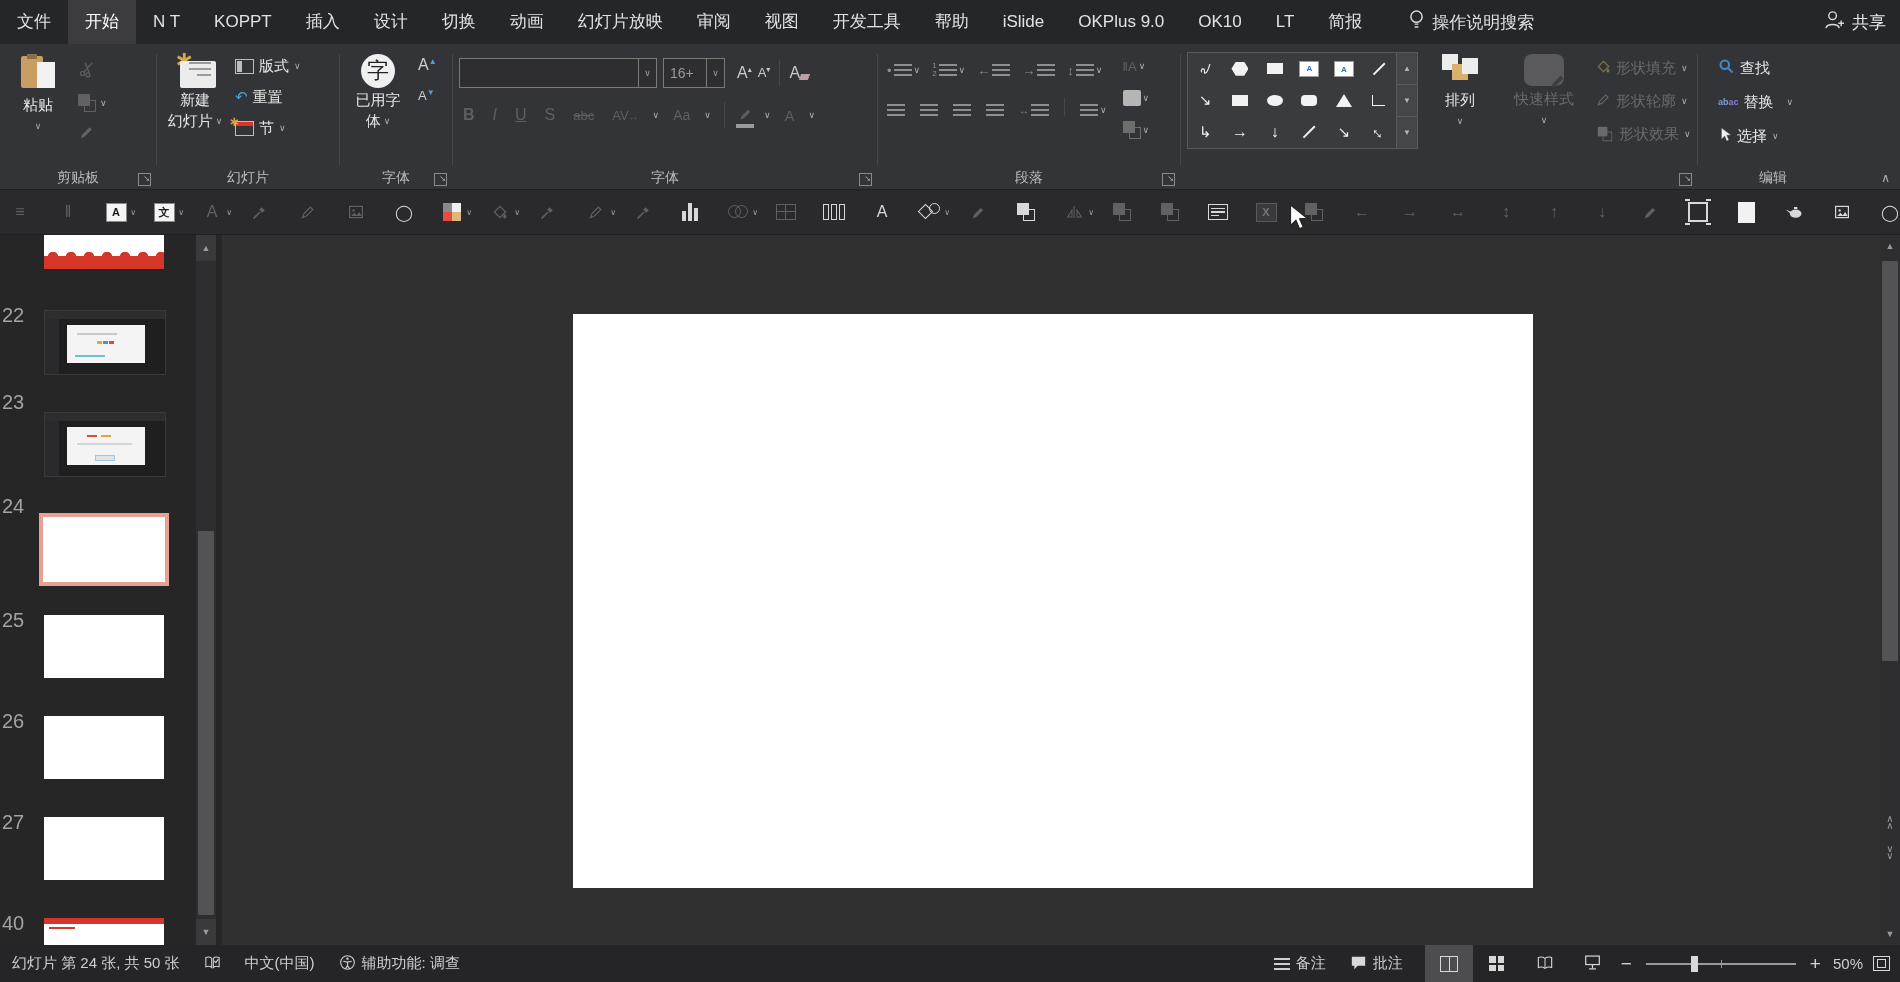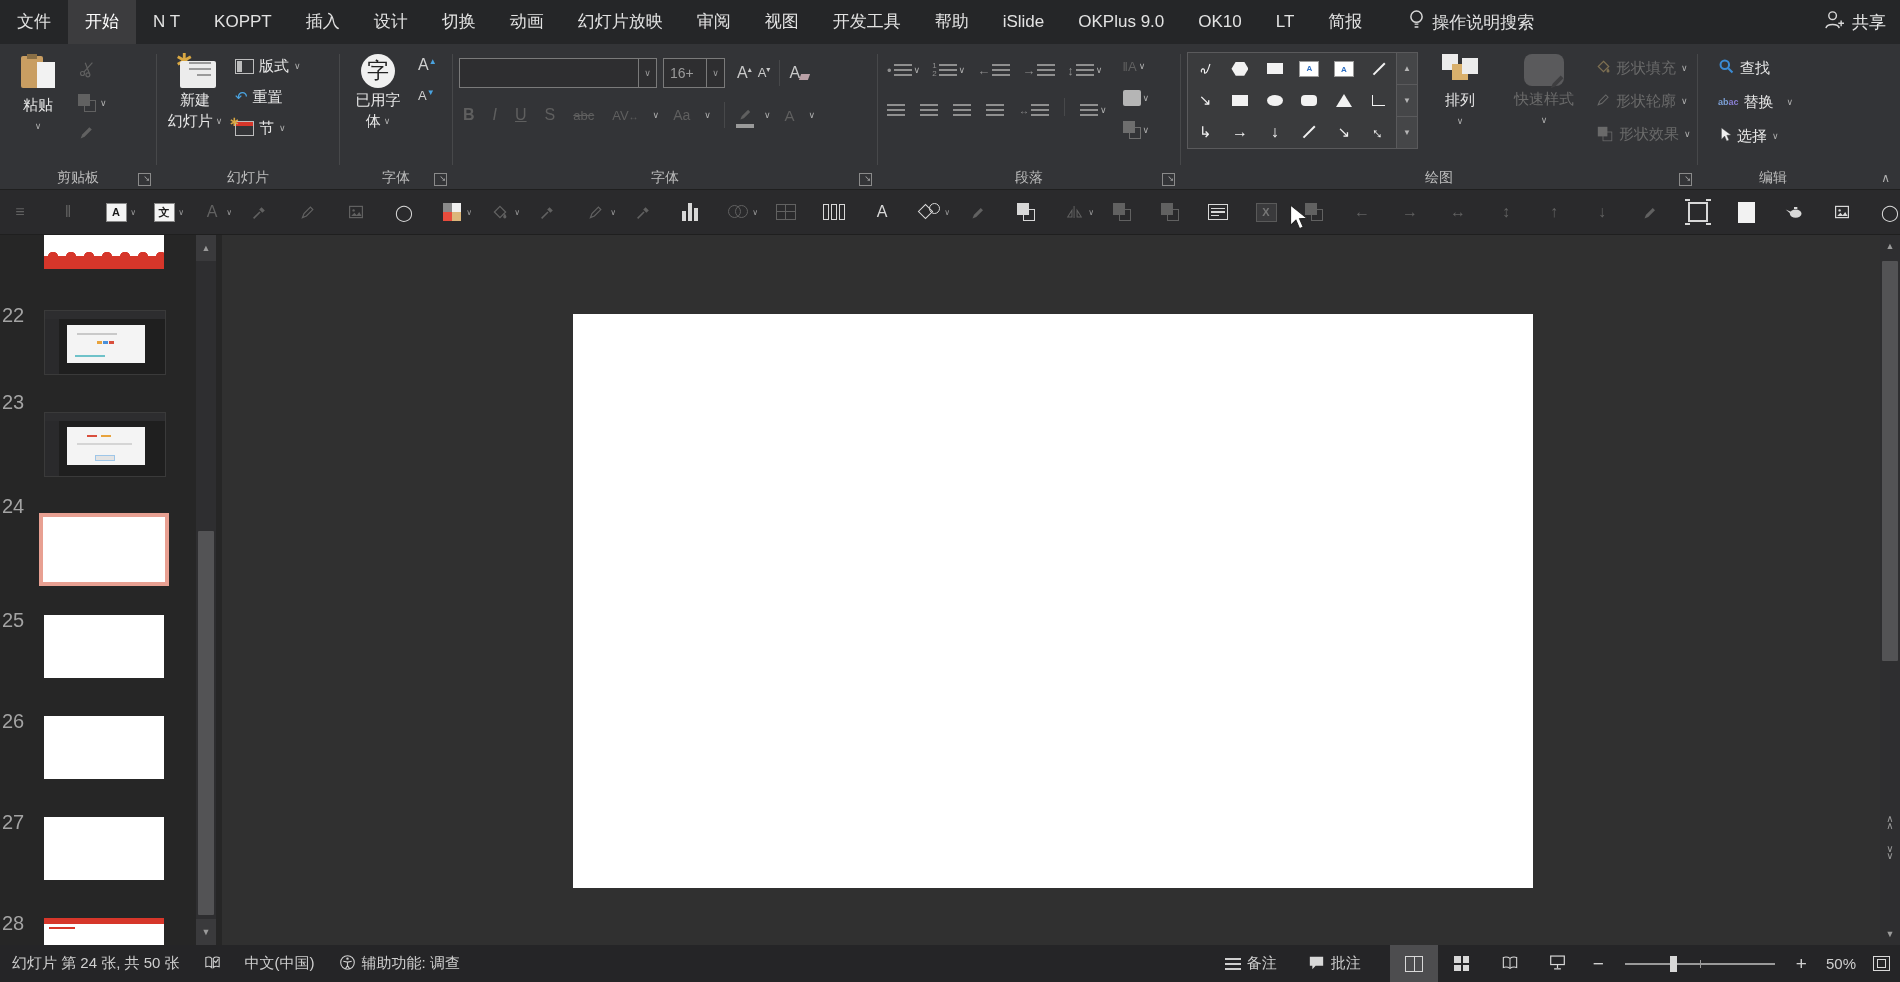--- a/index.html
+++ b/index.html
@@ -514,21 +514,20 @@
           <div class="sbtn dimmed">
               <span class="tk-layers" style="color:#6a6a6a;transform:scale(.8);">
                 <i></i>
                 <i></i>
               </span>
               <span>形状效果</span>
               <span class="cv">∨</span>
             </div>
         </div>
       </div>
-      <div class="gfoot"><span>绘图</span></div>
       <div class="launcher">↘</div>
     </div>
     <div class="vsep"></div>
 
     <div class="group" style="width:150px;">
       <div class="scol" style="gap:10px;padding-top:4px;padding-left:14px;">
         <div class="sbtn">
             <span><svg width="17" height="17" viewBox="0 0 20 20">
                 <circle cx="8" cy="8" r="5" fill="none" stroke="#3b8bd4" stroke-width="2.4"></circle>
                 <path d="M12 12l5 5" stroke="#3b8bd4" stroke-width="2.4"></path>
@@ -761,21 +760,21 @@
         </div>
       </div>
       <span class="slide-num" style="top: 260px;">24</span>
       <div class="thumb sel" style="top: 278px;"></div>
       <span class="slide-num" style="top: 374px;">25</span>
       <div class="thumb" style="top: 380px;"></div>
       <span class="slide-num" style="top: 475px;">26</span>
       <div class="thumb" style="top: 481px;"></div>
       <span class="slide-num" style="top: 576px;">27</span>
       <div class="thumb" style="top: 582px;"></div>
-      <span class="slide-num" style="top: 677px;">28</span>
+      <span class="slide-num" style="top: 677px;">40</span>
       <div class="thumb" style="top: 683px;">
         <div class="redbar"></div>
         <span class="spk" style="left:5px;top:9px;width:26px;height:2px;background:#d6362a"></span>
       </div>
     </div>
 
   <div class="scrollv" style="left:196px;top:235px;width:20px;height:710px;">
     <div class="sv-btn" style="top:0;height:26px;">▲</div>
     <div class="sv-thumb" style="top:296px;height:384px;"></div>
     <div class="sv-btn" style="bottom:0;height:26px;">▼</div>
@@ -807,21 +806,21 @@
       </div>
     <div class="sb-item">
       <span><svg width="17" height="17" viewBox="0 0 20 20">
             <circle cx="10" cy="10" r="8" fill="none" stroke="#cfcfcf" stroke-width="1.3"></circle>
             <circle cx="10" cy="5.5" r="1.4" fill="#cfcfcf"></circle>
             <path d="M5 8.5l5 1 5-1M10 9.5v4l-2.5 4M10 13.5l2.5 4" fill="none" stroke="#cfcfcf" stroke-width="1.3"></path>
           </svg></span>
       <span>辅助功能: 调查</span>
     </div>
 
-    <div style="margin-left:auto;display:flex;align-items:center;gap:7px;">
+    <div style="margin-left:auto;display:flex;align-items:center;">
       <div class="sb-item">
           <span class="notes-ic"></span>
           <span>备注</span>
         </div>
       <div class="sb-item">
         <span><svg width="17" height="15" viewBox="0 0 20 18">
               <path d="M2 2h16v11h-9l-4 4v-4H2z" fill="#d8d8d8"></path>
             </svg></span>
         <span>批注</span>
       </div>

